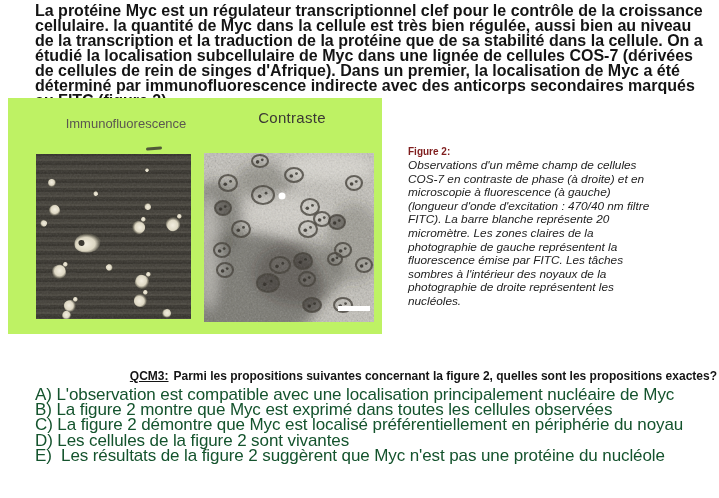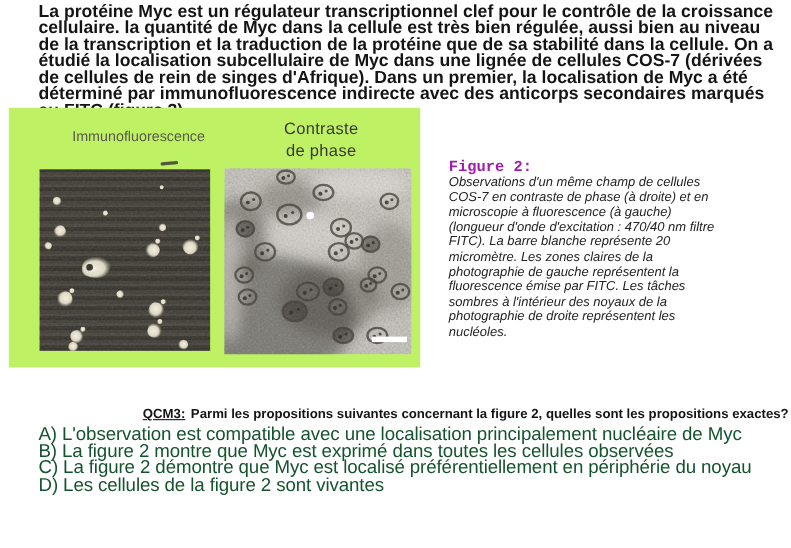--- a/index.html
+++ b/index.html
@@ -39,21 +39,21 @@
     position:absolute;
     background:radial-gradient(ellipse at 45% 42%, #f2eddf 0%, #ddd7c3 45%, rgba(150,145,122,.35) 66%, rgba(65,62,55,0) 78%);
     border-radius:46% 58% 50% 62% / 55% 48% 60% 45%;
   }
   .spot .hole{
     position:absolute;left:36%;top:16%;width:30%;height:24%;
     background:#3c3932;border-radius:50%;
   }
   
   .caption{position:absolute;left:408px;top:145px;width:250px;}
-  .cap-title{font-weight:bold;font-size:14px;line-height:14px;color:#a21caf;font-family:Liberation Mono, monospace;}
+  .cap-title{font-weight:bold;font-size:10px;line-height:14px;color:#7f1d1d;}
   .cap-body{font-style:italic;font-size:11.8px;line-height:13.6px;color:#222222;}
   
   .qcm{position:absolute;left:35px;top:369px;width:682px;}
   .qcm-header{margin:0;font-size:12px;font-weight:bold;line-height:15px;color:#141414;text-align:right;}
   .qcm-label{text-decoration:underline;margin-right:5px;}
   .qcm ul{list-style:none;margin:3px 0 0 0;padding:0;}
   .qcm li{
     font-size:17px;line-height:15.2px;letter-spacing:-0.1px;
     white-space:pre-wrap;color:#14532d;
   }
@@ -78,21 +78,20 @@
   <p class="intro">La protéine Myc est un régulateur transcriptionnel clef pour le contrôle de la croissance cellulaire. la quantité de Myc dans la cellule est très bien régulée, aussi bien au niveau de la transcription et la traduction de la protéine que de sa stabilité dans la cellule. On a étudié la localisation subcellulaire de Myc dans une lignée de cellules COS-7 (dérivées de cellules de rein de singes d'Afrique). Dans un premier, la localisation de Myc a été déterminé par immunofluorescence indirecte avec des anticorps secondaires marqués au FITC (figure 2).</p>
 
   <div class="figure-scan">
 
     <div class="label label-left">
       <div>Immunofluorescence</div>
     </div>
 
     <div class="label label-right">
       <div>Contraste</div>
-      <div>de phase</div>
     </div>
 
     <div class="speck"></div>
 
     <div class="micro-left" style="background-color: rgb(65, 62, 55);">
       <svg class="noise" viewBox="0 0 155 165" preserveAspectRatio="none">
         <rect width="155" height="165" filter="url(#grainF)"></rect>
       </svg>
 
     <div class="spot" style="left: 12px; top: 25px; width: 8px; height: 8px; transform: rotate(0deg);"></div>
@@ -213,16 +212,17 @@
     <div class="cap-body">Observations d'un même champ de cellules COS-7 en contraste de phase (à droite) et en microscopie à fluorescence (à gauche) (longueur d'onde d'excitation : 470/40 nm filtre FITC). La barre blanche représente 20 micromètre. Les zones claires de la photographie de gauche représentent la fluorescence émise par FITC. Les tâches sombres à l'intérieur des noyaux de la photographie de droite représentent les nucléoles.</div>
   </div>
 
   <div class="qcm">
     <p class="qcm-header"><span class="qcm-label">QCM3:</span><span>Parmi les propositions suivantes concernant la figure 2, quelles sont les propositions exactes?</span></p>
     <ul>
       <li>A) L'observation est compatible avec une localisation principalement nucléaire de Myc</li>
       <li>B) La figure 2 montre que Myc est exprimé dans toutes les cellules observées</li>
       <li>C) La figure 2 démontre que Myc est localisé préférentiellement en périphérie du noyau</li>
       <li>D) Les cellules de la figure 2 sont vivantes</li>
+      <li>E)  Les résultats de la figure 2 suggèrent que Myc n'est pas une protéine du nucléole</li>
     </ul>
   </div>
 
 </div>
 
 </body></html>

